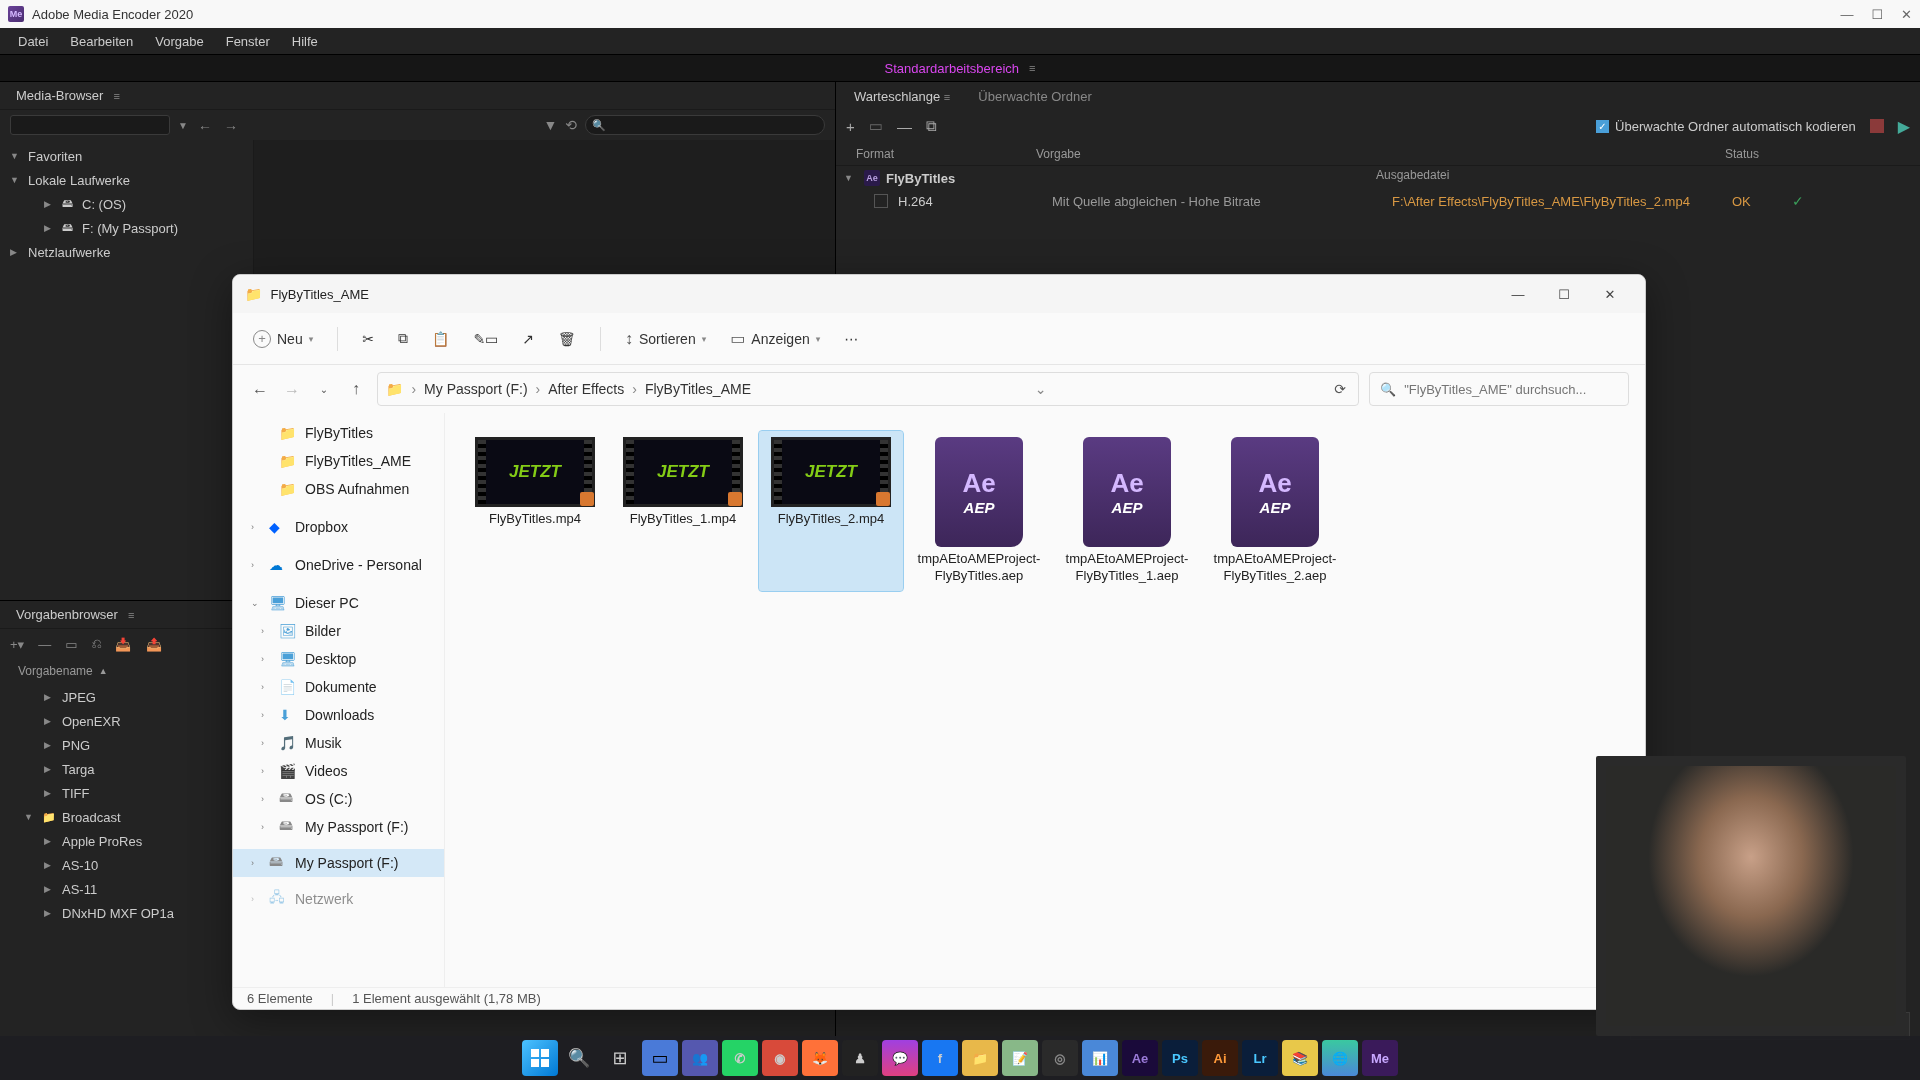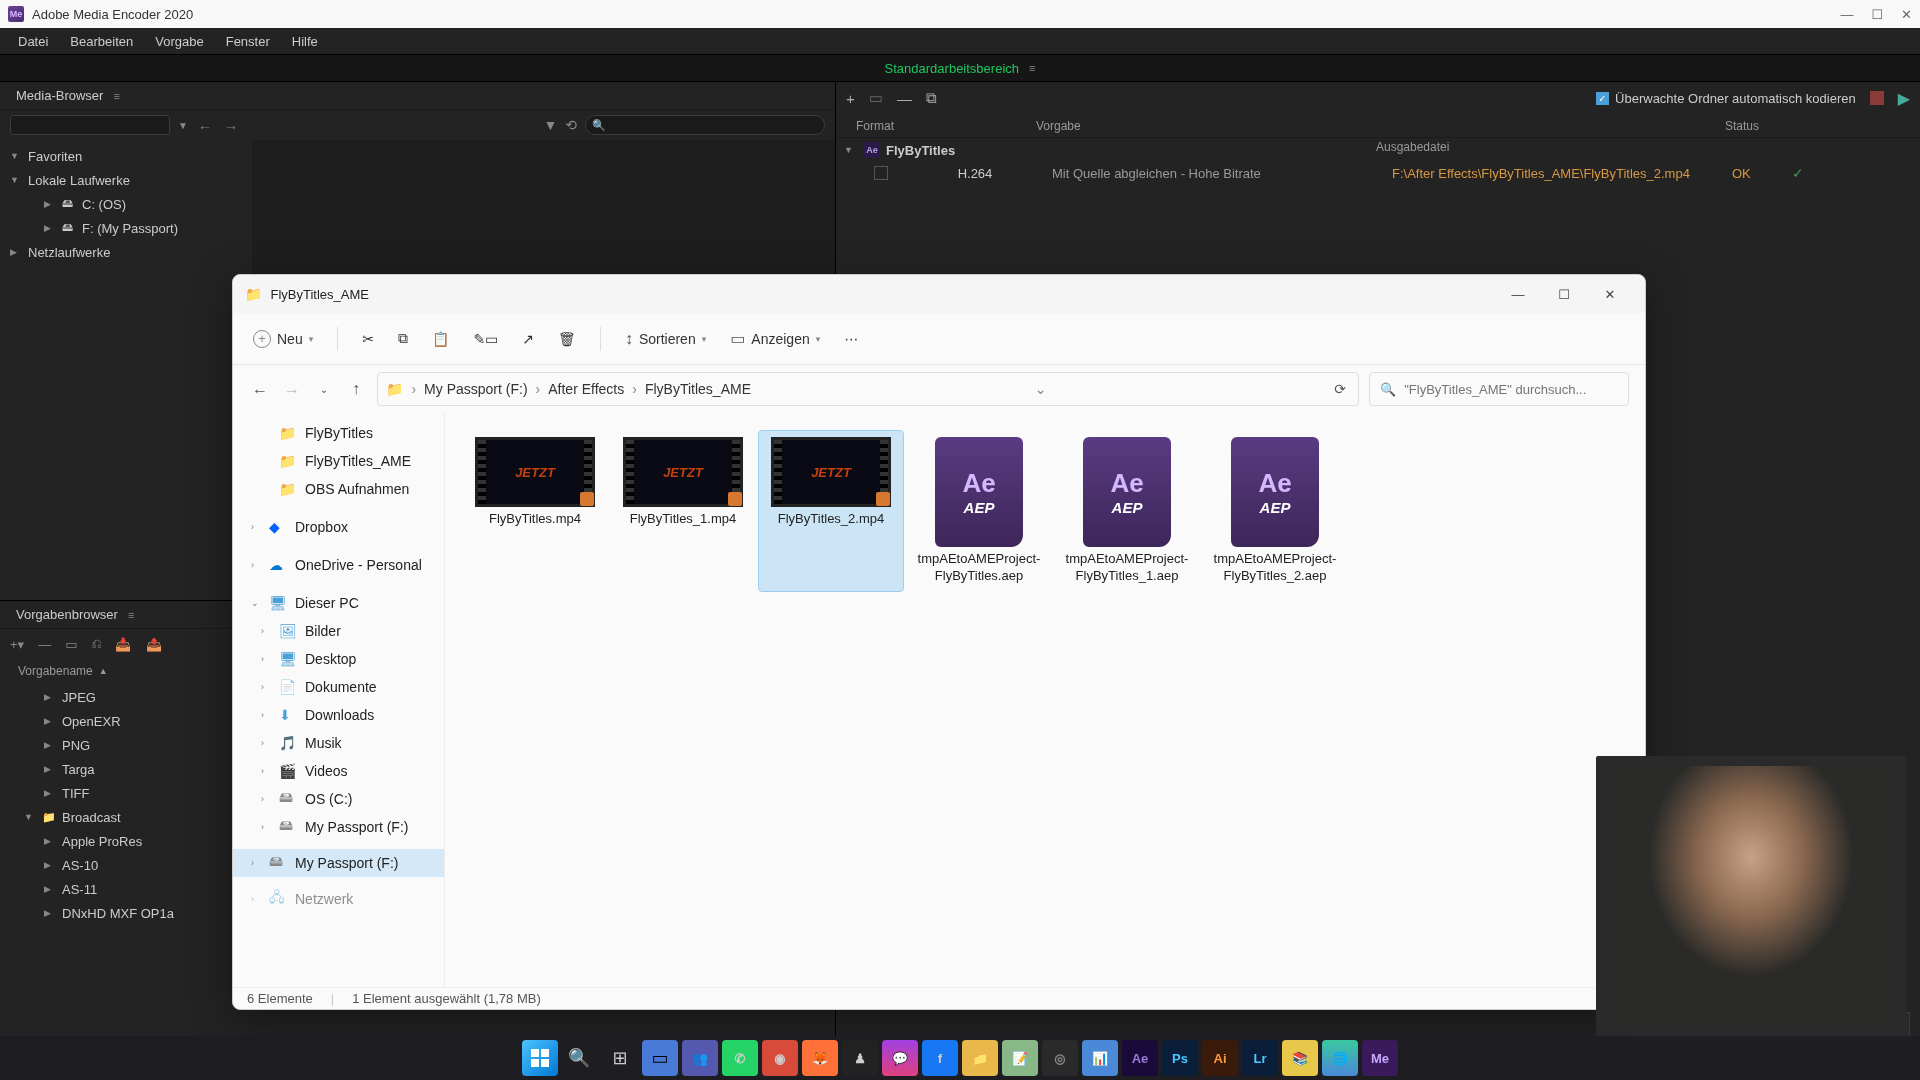--- a/index.html
+++ b/index.html
@@ -7,21 +7,21 @@
 
 
 .ame-window { position: absolute; top: 0; left: 0; width: 1920px; height: 1080px; background: #232323; }
 .ame-titlebar { height: 28px; background: #f8f8f8; display: flex; align-items: center; padding: 0 8px; color: #333; font-size: 13px; }
 .ame-titlebar .logo { width: 16px; height: 16px; background: linear-gradient(135deg,#6a4299,#4a2d70); border-radius: 2px; margin-right: 8px; display:flex; align-items:center; justify-content:center; color:#d4b8ff; font-size:9px; font-weight:bold;}
 .ame-titlebar .win-controls { margin-left: auto; display: flex; gap: 18px; color: #666; font-size: 13px;}
 .ame-menubar { height: 26px; background: #232323; display: flex; align-items: center; padding: 0 8px; gap: 2px; }
 .ame-menubar span { color: #ccc; font-size: 13px; padding: 3px 10px; }
 
 .workspace-bar { height: 28px; background: #161616; display:flex; align-items:center; justify-content:center; gap:10px; border-top:1px solid #000; border-bottom:1px solid #000;}
-.workspace-bar span { color:#22c55e; font-size:13px; }
+.workspace-bar span { color:#d946ef; font-size:13px; }
 .workspace-bar .menu-icon { color:#888; font-size:11px;}
 
 .ame-body { display:flex; height: calc(100% - 82px); }
 .ame-left { width: 836px; display:flex; flex-direction:column; border-right:1px solid #000;}
 .ame-right { flex:1; display:flex; flex-direction:column; }
 
 .panel-header { height:28px; background:#232323; display:flex; align-items:center; padding:0 16px; gap:10px; color:#ccc; font-size:13px; border-bottom:1px solid #1a1a1a;}
 .panel-header .h-menu { color:#888; font-size:11px;}
 .panel-subbar { height:30px; background:#232323; display:flex; align-items:center; padding:0 10px; gap:8px;}
 .panel-subbar .dropdown { width:160px; height:20px; background:#1a1a1a; border:1px solid #3a3a3a; border-radius:3px;}
@@ -63,21 +63,21 @@
 .queue-cols .c1{width:180px;}
 .queue-cols .c2{width:340px;}
 .queue-cols .c3{width:340px;margin-top:42px;}
 .queue-cols .c4{width:100px;margin-left:9px;}
 
 .queue-row { display:flex; align-items:center; padding:4px 8px; color:#ccc; font-size:13px;}
 .queue-row .exp{width:14px; color:#888; font-size:9px;}
 .queue-row .aelogo{width:16px; height:16px; background:#2a1a4a; color:#b8a0e0; font-size:9px; font-weight:bold; display:flex;align-items:center;justify-content:center; border-radius:2px; margin:0 6px;}
 .queue-subrow{ display:flex; align-items:center; padding:3px 8px 3px 38px; color:#ccc; font-size:13px;}
 .queue-subrow .box{width:14px;height:14px;border:1px solid #555;margin-right:10px;}
-.queue-subrow .c1{width:154px;text-align:center;}
+.queue-subrow .c1{width:154px;}
 .queue-subrow .c2{width:340px; color:#999;}
 .queue-subrow .c3{width:340px; color:#d89843;}
 .queue-subrow .c4{width:60px; color:#d89843;}
 .queue-subrow .check{color:#3a9f5a; font-size:14px;}
 
 .encoding-footer{ position:absolute; bottom:40px; right:10px; width:280px; height:28px; background:#2a2a2a; color:#ccc; font-size:12px; display:flex; align-items:center; padding:0 10px; border:1px solid #3a3a3a;}
 
 
 .explorer { position:absolute; top:274px; left:232px; width:1414px; height:736px; background:#fafafa; border:1px solid #ccc; border-radius:8px; box-shadow:0 10px 40px rgba(0,0,0,0.4); overflow:hidden;}
 .exp-titlebar{ height:38px; display:flex; align-items:center; padding:0 12px; background:#f5f5f5;}
@@ -109,21 +109,21 @@
 .exp-nav .item.sel{background:#d4e8f7;}
 .exp-nav .item.ind1{padding-left:28px;}
 
 .exp-content{flex:1; padding:18px 18px; display:flex; flex-wrap:wrap; align-content:flex-start; gap:12px 4px; position:relative;}
 .file-item{width:144px; display:flex; flex-direction:column; align-items:center; gap:4px; padding:6px 4px; border-radius:3px;}
 .file-item.selected{background:#cce5f6; outline:1px solid #99cef0;}
 .file-item .thumb{width:120px; height:70px; background:#0a0a14; border:3px solid #222; display:flex; align-items:center; justify-content:center; position:relative;}
 .file-item .thumb .filmstrip{position:absolute; top:0; bottom:0; width:8px; background:repeating-linear-gradient(#333 0,#333 4px,#000 4px,#000 8px);}
 .file-item .thumb .filmstrip.l{left:0;}
 .file-item .thumb .filmstrip.r{right:0;}
-.file-item .thumb .txt{color:#c2410c; font-weight:bold; font-size:13px; font-style:italic;}
+.file-item .thumb .txt{color:#84cc16; font-weight:bold; font-size:17px; font-style:italic;}
 .file-item .thumb .badge{position:absolute; bottom:-2px; right:-2px; width:14px; height:14px; background:#d87830; border-radius:2px;}
 .file-item .ae-thumb{width:88px; height:110px; background:linear-gradient(#5a3b82,#3d2659); border-radius:6px 6px 12px 6px; display:flex; flex-direction:column; align-items:center; justify-content:center; color:#d4b8ff;}
 .file-item .ae-thumb .big{font-size:26px; font-weight:bold;}
 .file-item .ae-thumb .sm{font-size:15px; font-weight:bold; color:#fff;font-style:italic;}
 .file-item .fname{font-size:13px; color:#222; text-align:center; max-width:136px; word-break:break-word; line-height:1.3;}
 
 .exp-status{height:22px; border-top:1px solid #eee; display:flex; align-items:center; padding:0 14px; gap:18px; font-size:13px; color:#555;}
 
 .cursor-highlight{position:absolute; top:30px; left:58px; width:30px; height:30px; border-radius:50%; background:radial-gradient(#f0e850 30%, rgba(240,232,80,0.4) 60%, transparent);}
 .cursor-highlight::after{content:'↖'; position:absolute; top:7px; left:11px; font-size:14px; color:#000; transform:scaleX(-1);}
@@ -269,20 +269,24 @@
               <span>AS-11</span>
             </div>
           <div class="tree-item indent2">
               <span class="exp">▶</span>
               <span>DNxHD MXF OP1a</span>
             </div>
         </div>
       </div>
     </div>
     <div class="ame-right">
+      <div class="queue-tabs">
+        <div class="tab"><span>Warteschlange</span> <span class="h-menu" style="font-size:11px;color:#888;">≡</span></div>
+        <div class="tab inactive">Überwachte Ordner</div>
+      </div>
       <div class="queue-toolbar">
         <span class="ic">+</span>
         <span class="ic" style="color:#666;">▭</span>
         <span class="ic">—</span>
         <span class="ic">⧉</span>
         <div class="spacer"></div>
         <div class="chk">
           <span style="width:13px;height:13px;background:#4a9fd8;display:inline-flex;align-items:center;justify-content:center;font-size:10px;color:#fff;">✓</span>
           <span>Überwachte Ordner automatisch kodieren</span>
         </div>

